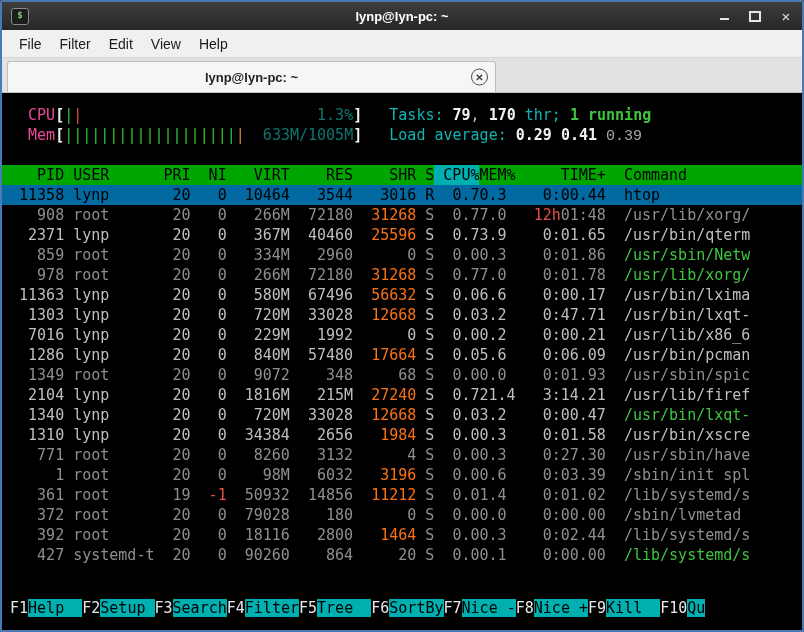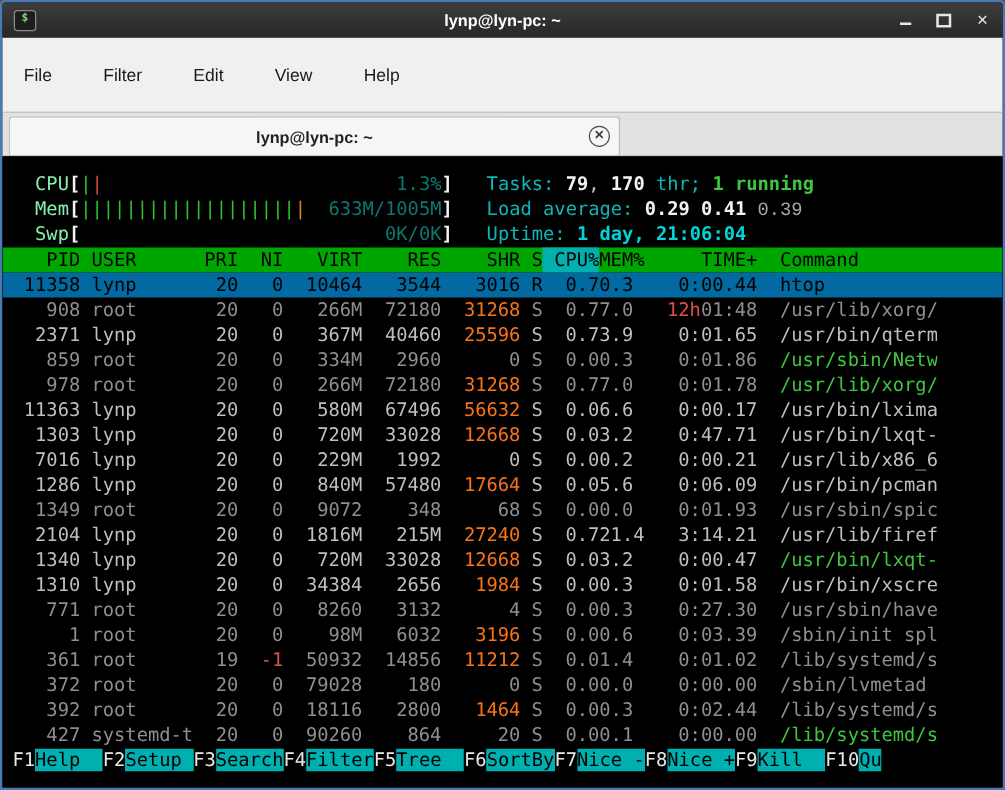--- a/index.html
+++ b/index.html
@@ -11,22 +11,22 @@
             padding:0 9px;position:relative;border-radius:2px 2px 0 0;}
   .app-icon{width:16px;height:15px;background:#1d1d1d;border:1px solid #8a8a8a;border-radius:3px;
             color:#7fd37f;font:bold 9px/13px "DejaVu Sans Mono",monospace;text-align:center;}
   .title-text{position:absolute;left:50%;transform:translateX(-50%);color:#ffffff;font-weight:bold;font-size:13px;}
   .win-btns{margin-left:auto;display:flex;align-items:center;gap:17px;}
   .wbtn{width:14px;height:14px;display:flex;align-items:center;justify-content:center;color:#e6e6e6;}
   .glyph-min{width:9px;height:2px;background:#e6e6e6;margin-top:6px;}
   .glyph-max{width:8px;height:7px;border:2px solid #e6e6e6;}
   .glyph-close{font-size:15px;line-height:13px;color:#e6e6e6;}
   
-  .menubar{height:27px;flex:0 0 27px;background:#f0f0f0;display:flex;align-items:center;padding:16px 8px;
-           font-size:14px;color:#1a1a1a;border-bottom:1px solid #d6d6d6;gap:23px;}
+  .menubar{height:27px;flex:0 0 27px;background:#f0f0f0;display:flex;align-items:center;padding:0 8px;
+           font-size:14px;color:#1a1a1a;border-bottom:1px solid #d6d6d6;}
   .menu-item{padding:3px 9px;}
   
   .tabbar{height:31px;flex:0 0 31px;background:#e2e2e2;display:flex;align-items:stretch;padding:3px 5px 0 5px;
           border-bottom:1px solid #c4c4c4;}
   .tab{width:487px;background:#f6f6f6;border:1px solid #bdbdbd;border-bottom:none;border-radius:3px 3px 0 0;
        display:flex;align-items:center;justify-content:center;position:relative;font-size:13px;font-weight:bold;color:#222;}
   .tab-close{position:absolute;right:7px;top:50%;transform:translateY(-50%);width:15px;height:15px;
              border:1px solid #4e4e4e;border-radius:50%;color:#3d3d3d;display:flex;align-items:center;
              justify-content:center;font-size:10px;line-height:10px;}
   
@@ -52,21 +52,21 @@
   .row.dim{color:#8f8f8f;}
   .green{color:#3fc53f;}
   .red{color:#e0504a;}
   .blue{color:#f97316;}
   .cyan{color:#10b5b5;}
   .bcyan{color:#00d4d4;font-weight:bold;}
   .white{color:#f2f2f2;}
   .bold{font-weight:bold;}
   .dim3{color:#a8a8a8;font-family:Liberation Mono, monospace;}
   
-  .m-label{color:#86efac;}
+  .m-label{color:#ec4899;}
   .m-br{color:#f2f2f2;font-weight:bold;}
   .m-content{display:inline-block;position:relative;width:32ch;height:20px;vertical-align:top;}
   .m-bars{position:absolute;left:0;top:0;}
   .m-text{position:absolute;right:0;top:0;color:#0f766e;}
   .bar{letter-spacing:0;}
   .bar.green{color:#2fc12f;}
   .bar.red{color:#d84b3e;}
   .bar.orange{color:#cf8a2d;}
   
   .fkeys{margin-top:auto;height:20px;white-space:pre;padding-left:8px;}
@@ -109,21 +109,20 @@
       <span class="tab-close">✕</span>
     </div>
   </div>
 
   <div class="terminal">
 
     <div class="trow"><span>  </span><span class="m-label">CPU</span><span class="m-br">[</span><span class="m-content"><span class="m-bars"><span class="bar green">|</span><span class="bar red">|</span></span><span class="m-text">1.3%</span></span><span class="m-br">]</span><span>   </span><span class="cyan">Tasks: </span><span class="white bold">79</span><span>, </span><span class="white bold">170</span><span class="cyan"> thr; </span><span class="green bold">1 running</span></div>
 
     <div class="trow"><span>  </span><span class="m-label">Mem</span><span class="m-br">[</span><span class="m-content"><span class="m-bars"><span class="bar green">|||||||||||||||||||</span><span class="bar orange">|</span></span><span class="m-text">633M/1005M</span></span><span class="m-br">]</span><span>   </span><span class="cyan">Load average: </span><span class="white bold">0.29 </span><span class="white bold">0.41 </span><span class="dim3">0.39</span></div>
 
-    <div class="trow"><span>  </span><span class="m-label">Swp</span><span class="m-br">[</span><span class="m-content"><span class="m-bars"></span><span class="m-text">0K/0K</span></span><span class="m-br">]</span><span>   </span><span class="cyan">Uptime: </span><span class="bcyan">1 day, 21:06:04</span></div>
 
     <div class="trow spacer-row"></div>
 
     <div class="trow header-row"><span class="col c-pid">PID</span><span class="col c-user">USER</span><span class="col c-pri">PRI</span><span class="col c-ni">NI</span><span class="col c-virt">VIRT</span><span class="col c-res">RES</span><span class="col c-shr">SHR</span><span class="col c-s">S</span><span class="col c-cpu sort">CPU%</span><span class="col c-mem">MEM%</span><span class="col c-time">TIME+</span><span class="col c-cmd">Command</span></div>
 
     <div>
         <div class="trow row selected"><span class="col c-pid">11358</span><span class="col c-user">lynp</span><span class="col c-pri">20</span><span class="col c-ni">0</span><span class="col c-virt">10464</span><span class="col c-res">3544</span><span class="col c-shr">3016</span><span class="col c-s">R</span><span class="col c-cpu">0.7</span><span class="col c-mem">0.3</span><span class="col c-time">0:00.44</span><span class="col c-cmd">htop</span></div>
         <div class="trow row dim"><span class="col c-pid">908</span><span class="col c-user">root</span><span class="col c-pri">20</span><span class="col c-ni">0</span><span class="col c-virt">266M</span><span class="col c-res">72180</span><span class="col c-shr blue">31268</span><span class="col c-s">S</span><span class="col c-cpu">0.7</span><span class="col c-mem">7.0</span><span class="col c-time"><span class="red">12h</span>01:48</span><span class="col c-cmd">/usr/lib/xorg/</span></div>
         <div class="trow row"><span class="col c-pid">2371</span><span class="col c-user">lynp</span><span class="col c-pri">20</span><span class="col c-ni">0</span><span class="col c-virt">367M</span><span class="col c-res">40460</span><span class="col c-shr blue">25596</span><span class="col c-s">S</span><span class="col c-cpu">0.7</span><span class="col c-mem">3.9</span><span class="col c-time">0:01.65</span><span class="col c-cmd">/usr/bin/qterm</span></div>
         <div class="trow row dim"><span class="col c-pid">859</span><span class="col c-user">root</span><span class="col c-pri">20</span><span class="col c-ni">0</span><span class="col c-virt">334M</span><span class="col c-res">2960</span><span class="col c-shr">0</span><span class="col c-s">S</span><span class="col c-cpu">0.0</span><span class="col c-mem">0.3</span><span class="col c-time">0:01.86</span><span class="col c-cmd green">/usr/sbin/Netw</span></div>

